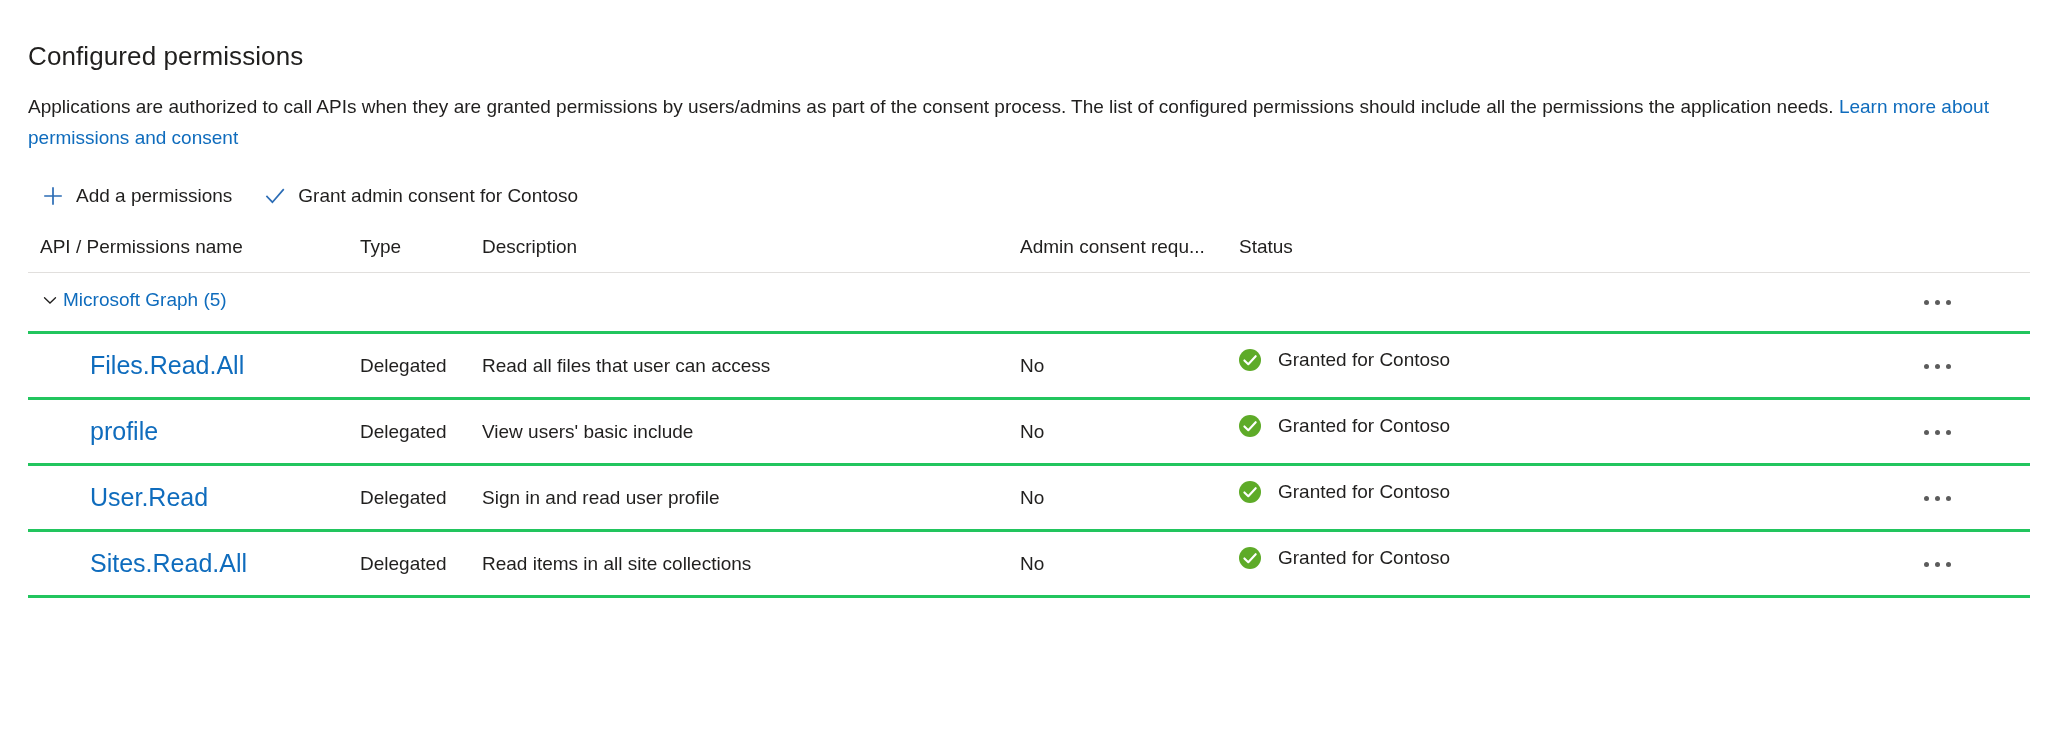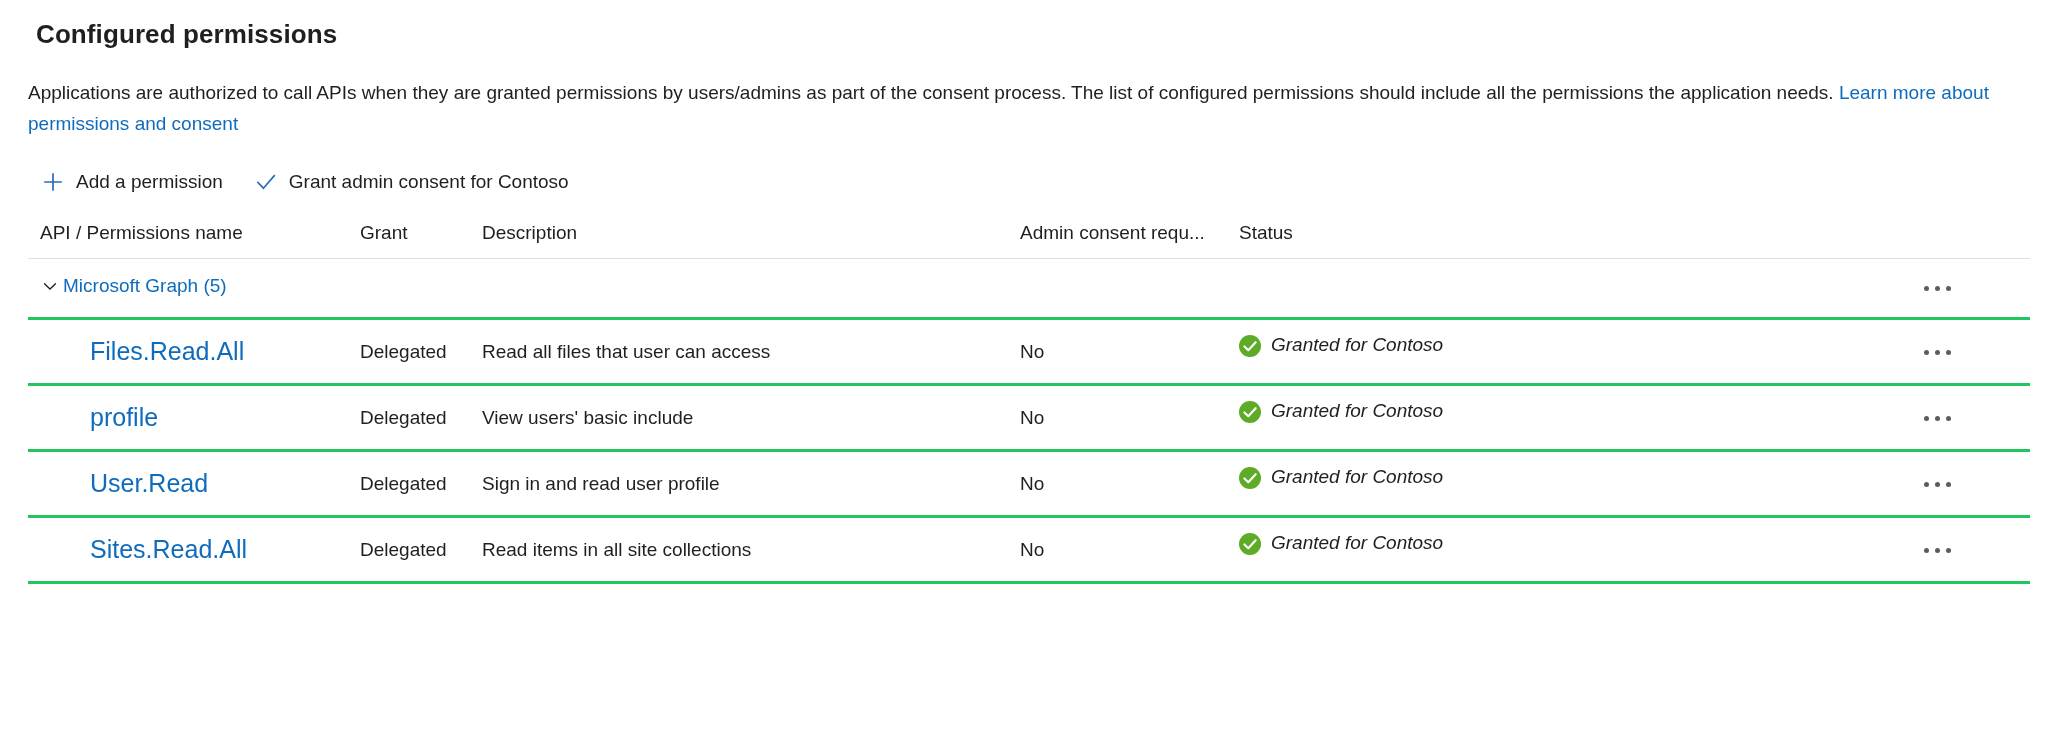--- a/index.html
+++ b/index.html
@@ -20,25 +20,25 @@
     position: relative;
     width: 2060px;
     height: 750px;
     box-sizing: border-box;
     padding: 0 0 0 28px;
   }
 
   
   .section-title {
     font-size: 26px;
-    font-weight: 700;
+    font-weight: 400;
     color: #201f1e;
     letter-spacing: 0.1px;
-    margin: 8px;
-    padding-top: 10px;
+    margin: 0;
+    padding-top: 40px;
     line-height: 32px;
   }
 
   .section-desc {
     font-size: 19px;
     font-weight: 400;
     color: #201f1e;
     line-height: 31px;
     margin: 0;
     padding-top: 19px;
@@ -156,25 +156,24 @@
     text-decoration: none;
     cursor: pointer;
     font-size: 25px;
   }
 
   .status-cell {
     position: relative;
   }
   .status-wrap {
     display: inline-flex;
-    align-items: flex-start;
-    gap: 9px;
+    align-items: center;
+    gap: 16px;
     position: relative;
     top: -3px;
-    font-style: italic;
   }
   .status-icon {
     display: inline-flex;
     width: 24px;
     height: 24px;
     flex: 0 0 24px;
   }
   .status-text {
     font-size: 19px;
     color: #201f1e;
@@ -213,21 +212,21 @@
 
   <p class="section-desc"><span>Applications are authorized to call APIs when they are granted permissions by users/admins as part of the consent process. The list of configured permissions should include all the permissions the application needs. </span><a href="#">Learn more about permissions and consent</a></p>
 
   <div class="command-bar">
     <button class="cmd">
       <span class="glyph">
         <svg width="22" height="22" viewBox="0 0 22 22" aria-hidden="true">
           <path d="M11 2.2 V19.8 M2.2 11 H19.8" stroke="#2b6cb5" stroke-width="1.7" fill="none"></path>
         </svg>
       </span>
-      <span>Add a permission</span>
+      <span>Add a permissions</span>
     </button>
 
     <button class="cmd">
       <span class="glyph">
         <svg width="22" height="22" viewBox="0 0 22 22" aria-hidden="true">
           <path d="M3 11.5 L8.4 17.2 L19.2 4.8" stroke="#2b6cb5" stroke-width="1.7" fill="none" stroke-linecap="square"></path>
         </svg>
       </span>
       <span>Grant admin consent for Contoso</span>
     </button>
@@ -238,21 +237,21 @@
       <col class="c-name">
         <col class="c-type">
         <col class="c-desc">
       <col class="c-admin">
         <col class="c-status">
         <col class="c-menu">
     </colgroup>
     <thead>
       <tr>
         <th class="h-name">API / Permissions name</th>
-        <th>Grant</th>
+        <th>Type</th>
         <th>Description</th>
         <th>Admin consent requ...</th>
         <th class="h-status">Status</th>
         <th></th>
       </tr>
     </thead>
     <tbody>
       <tr class="group-row">
         <td class="group-cell" colspan="5">
           <a class="group-link" href="#">

